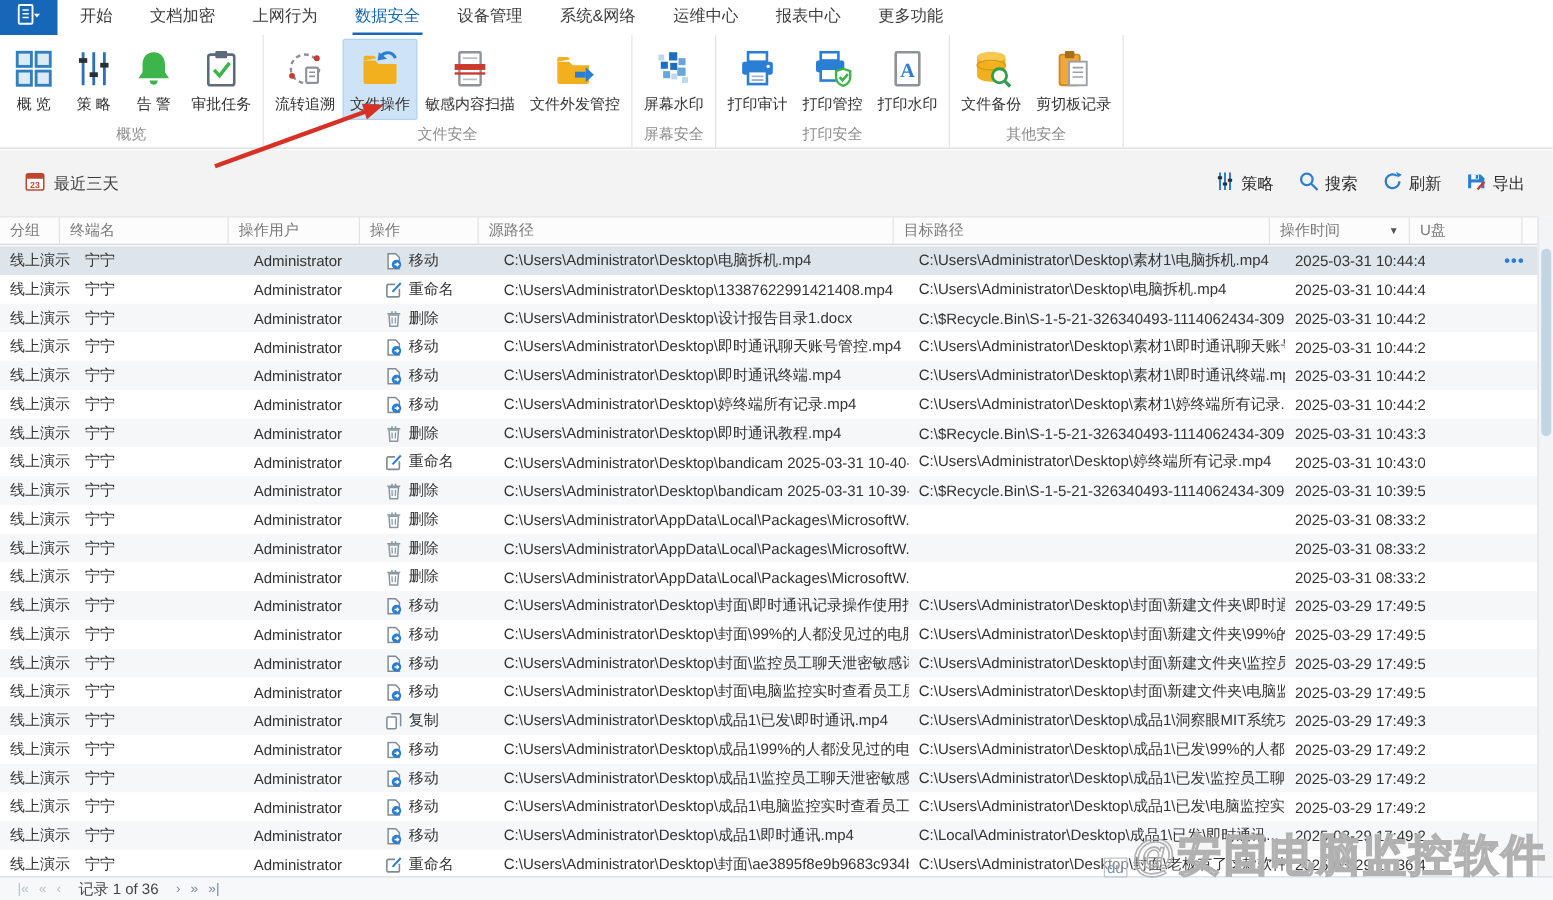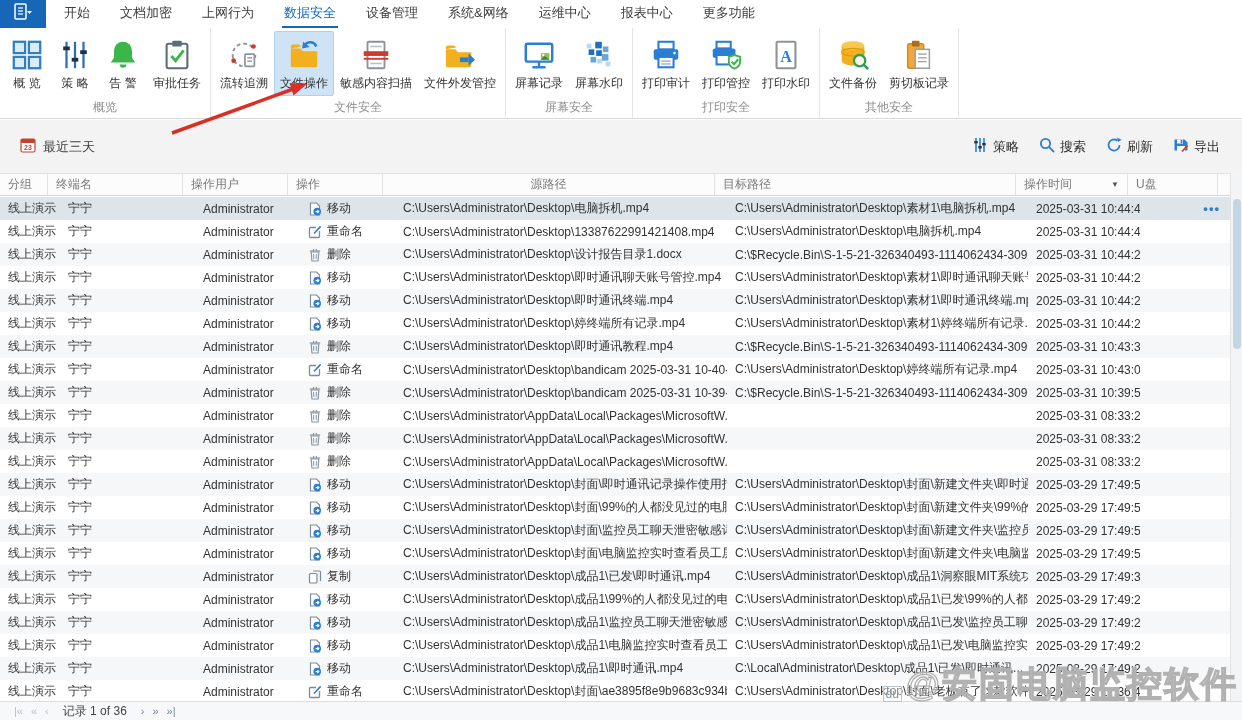--- a/index.html
+++ b/index.html
@@ -188,33 +188,20 @@
           <span class="rbtn-label">文件外发管控</span>
         </div>
       </div>
       <div class="rgroup-label">文件安全</div>
     </div>
     <div class="rgroup">
       <div class="rbtns">
         <div class="rbtn">
           <span class="ricon">
             <svg width="34" height="34" viewBox="0 0 36 36">
-              <rect x="4" y="6" width="28" height="19" rx="2" fill="#fff" stroke="#2a7fd4" stroke-width="2.6"></rect>
-              <line x1="18" y1="25" x2="18" y2="30" stroke="#2a7fd4" stroke-width="2.6"></line>
-              <line x1="11" y1="31" x2="25" y2="31" stroke="#2a7fd4" stroke-width="2.6"></line>
-              <rect x="20" y="16" width="9" height="7" fill="#8fc057"></rect>
-              <circle cx="22.5" cy="18" r="1.2" fill="#fff"></circle>
-              <polygon points="20,23 24,19 29,23" fill="#4a7d2f"></polygon>
-            </svg>
-          </span>
-          <span class="rbtn-label">屏幕记录</span>
-        </div>
-        <div class="rbtn">
-          <span class="ricon">
-            <svg width="34" height="34" viewBox="0 0 36 36">
               <g fill="#1f6fbe">
                 <rect x="14" y="4" width="7" height="7"></rect>
                 <rect x="7" y="12" width="6" height="6"></rect>
                 <rect x="15" y="13" width="6" height="6"></rect>
               </g>
               <g fill="#69a6dc">
                 <rect x="22" y="9" width="6" height="6"></rect>
                 <rect x="21" y="17" width="7" height="7"></rect>
                 <rect x="9" y="20" width="6" height="6"></rect>
               </g>
@@ -361,21 +348,21 @@
     </div>
     <div class="th" style="width: 135px;">
       <span>终端名</span>
     </div>
     <div class="th" style="width: 105px; font-family: Liberation Serif, serif;">
       <span>操作用户</span>
     </div>
     <div class="th" style="width: 95px;">
       <span>操作</span>
     </div>
-    <div class="th" style="width: 332px; justify-content: center;">
+    <div class="th" style="width: 332px;">
       <span>源路径</span>
     </div>
     <div class="th" style="width: 301px;">
       <span>目标路径</span>
     </div>
     <div class="th" style="width: 112px;">
       <span>操作时间</span>
       <span class="sort-caret">▼</span>
     </div>
     <div class="th" style="width: 90px;">

